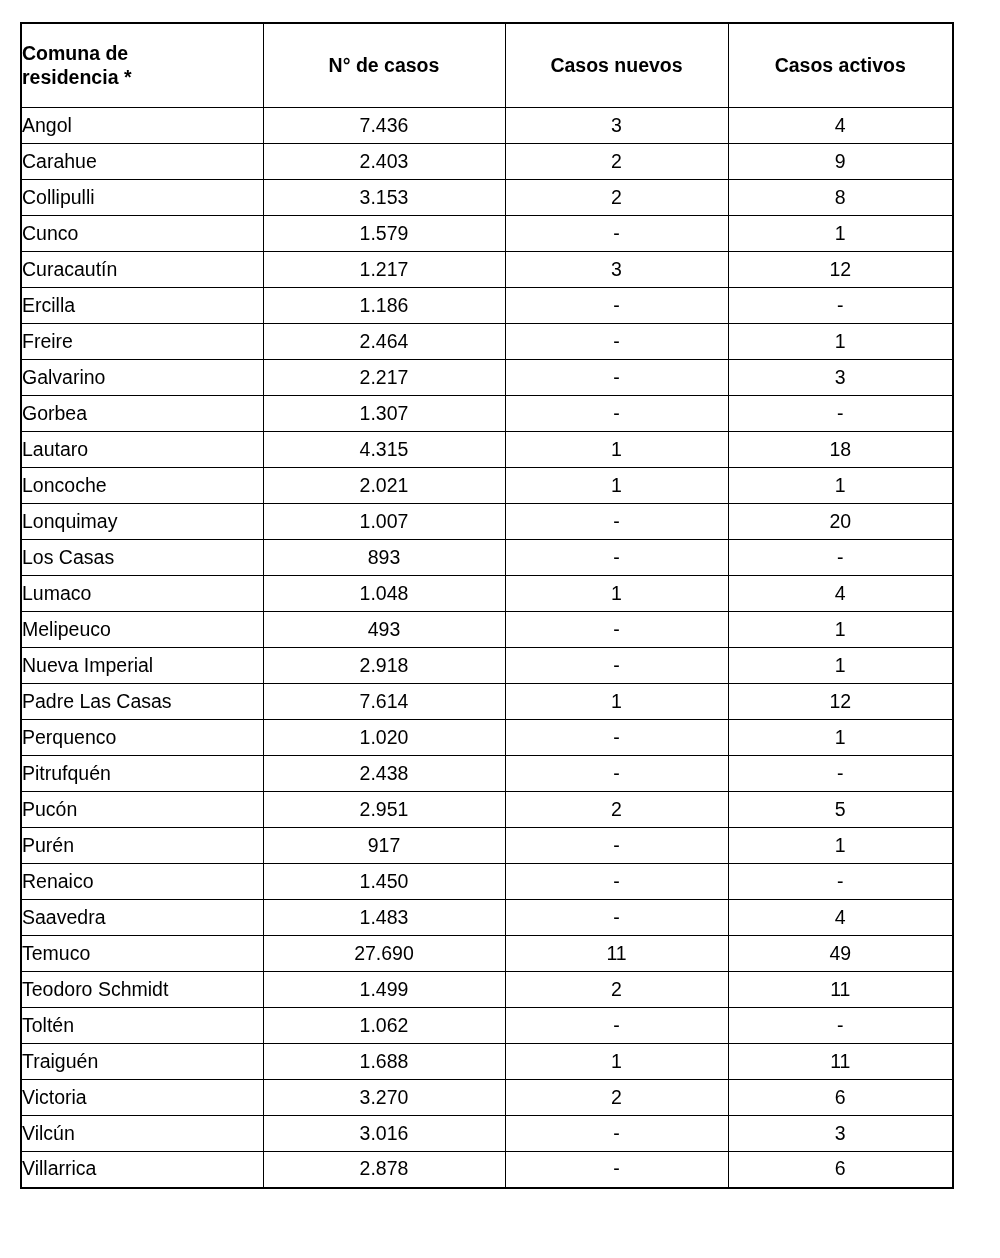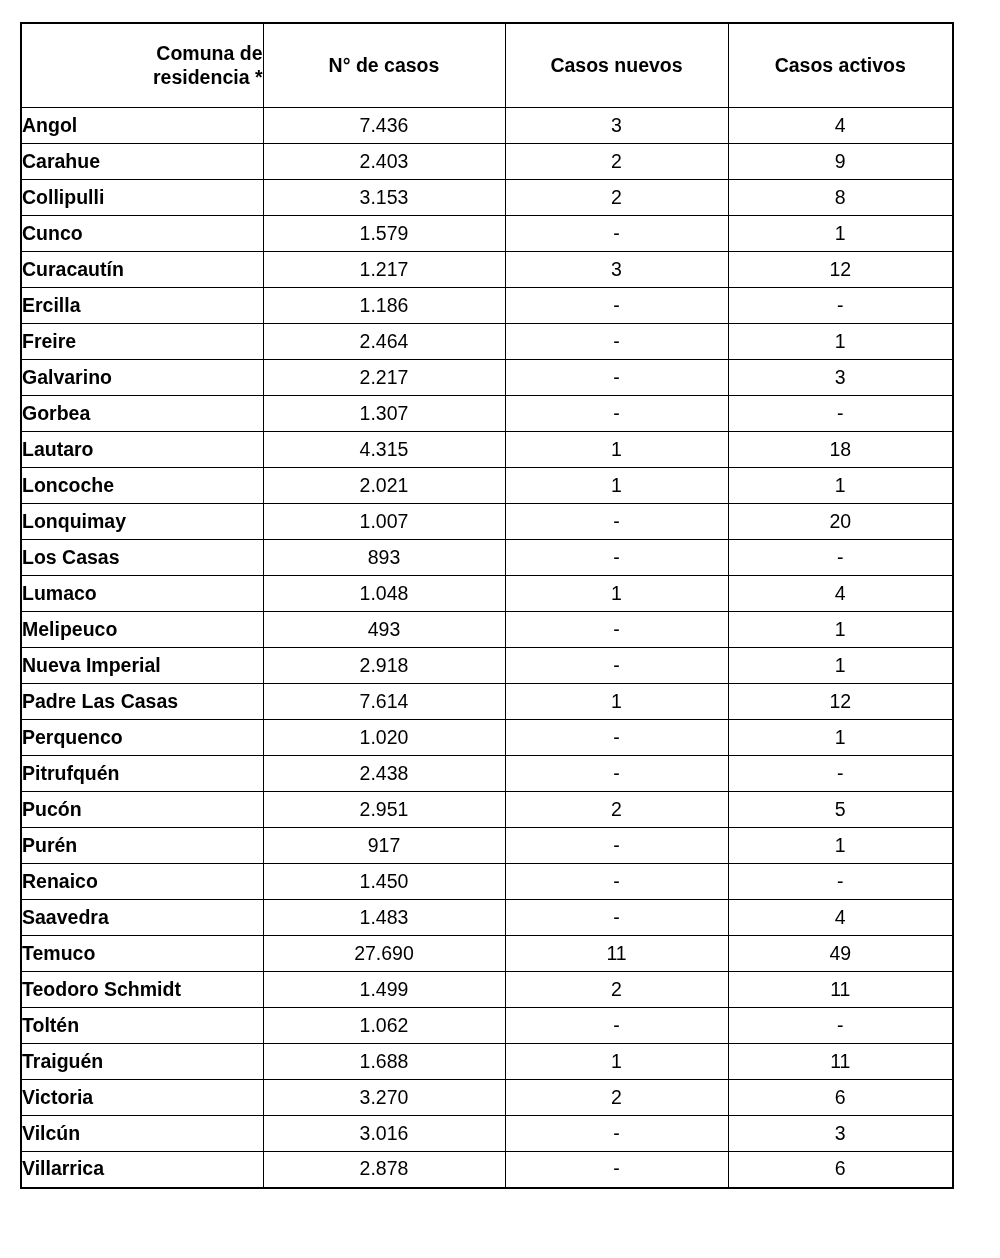--- a/index.html
+++ b/index.html
@@ -47,39 +47,38 @@
     line-height: 1.22;
   }
 
   
   table.casos thead th {
     height: 83px;
     font-weight: bold;
     font-size: 19.5px;
   }
   th.h-comuna {
-    text-align: right;
+    text-align: left;
     padding: 0 0 0 10px;
     margin-top: 12px;
   }
   th.h-num,
   th.h-nuevos,
   th.h-activos {
     text-align: center;
     padding: 0 4px;
   }
   th.h-comuna .hline { display: block; }
 
   
   table.casos tbody tr { height: 36px; }
   td.d-comuna {
     text-align: left;
     padding: 0 0 0 10px;
     white-space: nowrap;
-    font-weight: bold;
   }
   td.d-num,
   td.d-nuevos,
   td.d-activos {
     text-align: center;
     padding: 0 4px;
   }
 </style>
 </head>
 <body>

